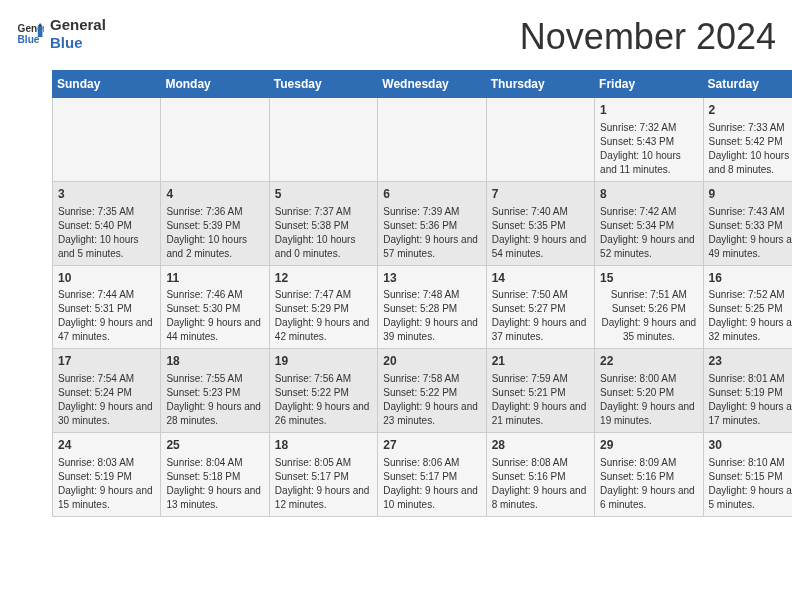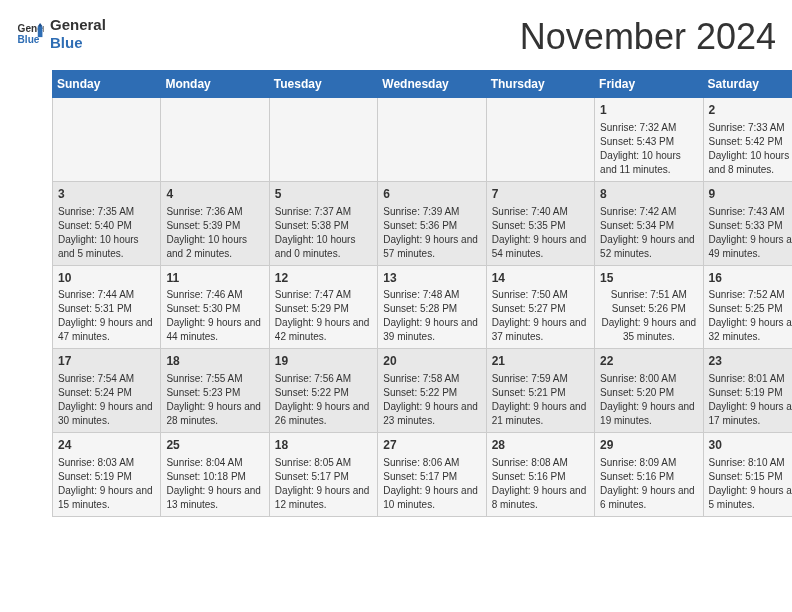--- a/index.html
+++ b/index.html
@@ -269,21 +269,21 @@
       <tr>
         <td>
           <span class="day-number">24</span>
           <div class="day-info" style="white-space: pre-line;">Sunrise: 8:03 AM
 Sunset: 5:19 PM
 Daylight: 9 hours and 15 minutes.</div>
         </td>
         <td>
           <span class="day-number">25</span>
           <div class="day-info" style="white-space: pre-line;">Sunrise: 8:04 AM
-Sunset: 10:18 PM
+Sunset: 5:18 PM
 Daylight: 9 hours and 13 minutes.</div>
         </td>
         <td>
           <span class="day-number">18</span>
           <div class="day-info" style="white-space: pre-line;">Sunrise: 8:05 AM
 Sunset: 5:17 PM
 Daylight: 9 hours and 12 minutes.</div>
         </td>
         <td>
           <span class="day-number">27</span>

